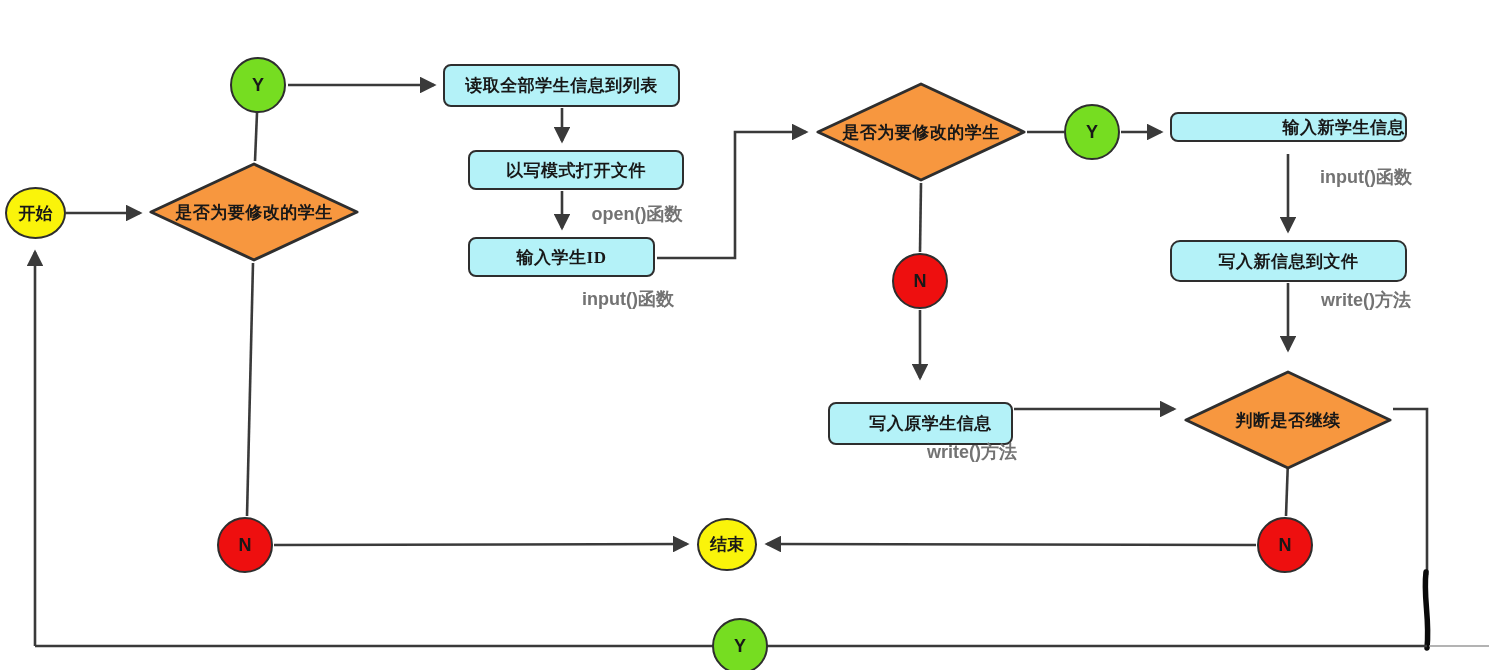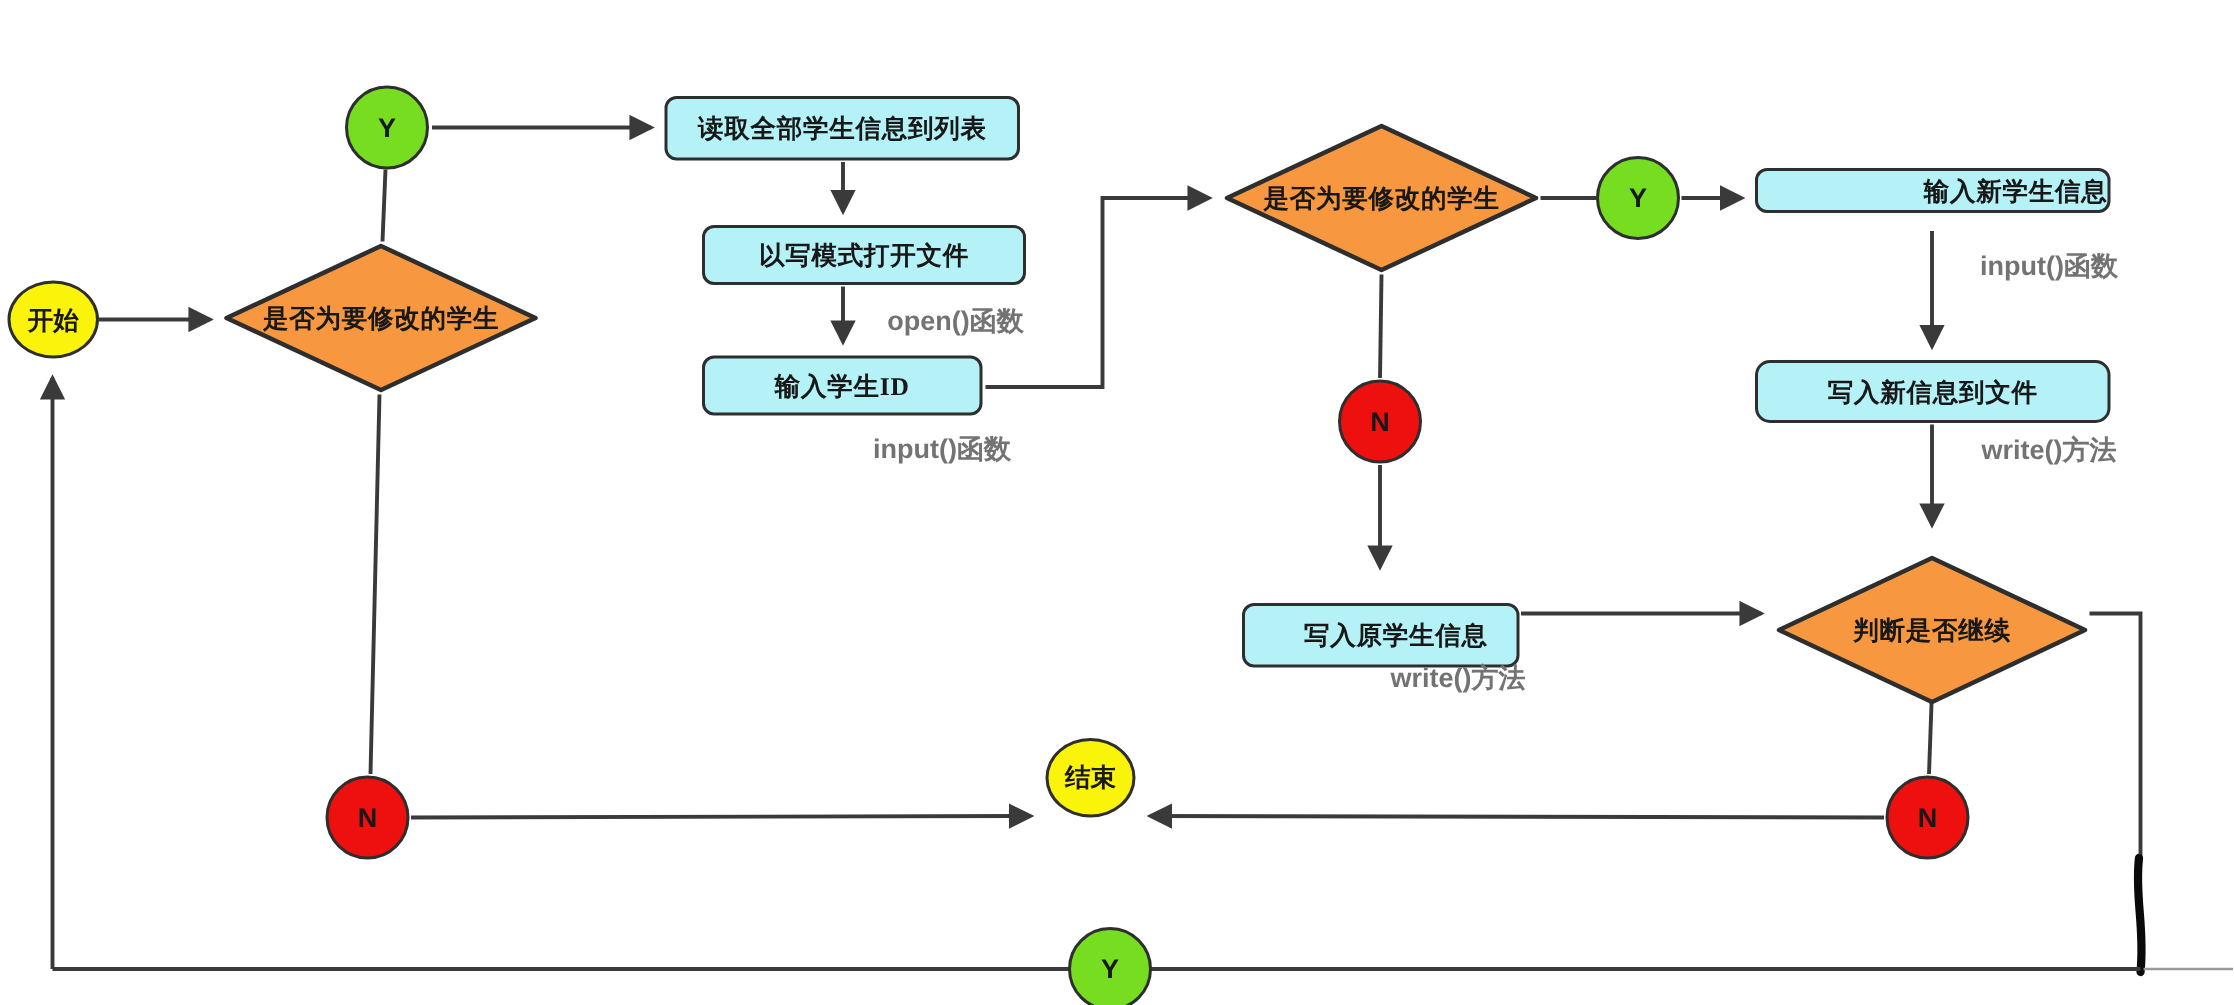--- a/index.html
+++ b/index.html
@@ -62,21 +62,21 @@
     <path marker-end="url(#arr)" d="M1014 409 H1174"></path>
     <path d="M1288 460 L1286 516"></path>
     <path marker-end="url(#arr)" d="M1256 545 L767 544"></path>
     <path marker-end="url(#arr)" d="M274 545 L687 544"></path>
     <path d="M253 263 L247 516"></path>
   </svg>
 
   <div class="node circle terminal" style="left:5px;top:187px;width:61px;height:52px;">
     <span>开始</span>
   </div>
-  <div class="node circle terminal" style="left:697px;top:492px;width:60px;height:53px;align-items:center;">
+  <div class="node circle terminal" style="left:697px;top:518px;width:60px;height:53px;align-items:center;">
     <span>结束</span>
   </div>
 
   <div class="node diamond" style="left:148px;top:162px;width:212px;height:100px;">
     <svg viewBox="0 0 212 100" preserveAspectRatio="none">
       <polygon points="106,2 209,50 106,98 3,50"></polygon>
       </svg>
     <span class="dlabel">是否为要修改的学生</span>
   </div>
   <div class="node diamond" style="left:815px;top:82px;width:212px;height:100px;">

